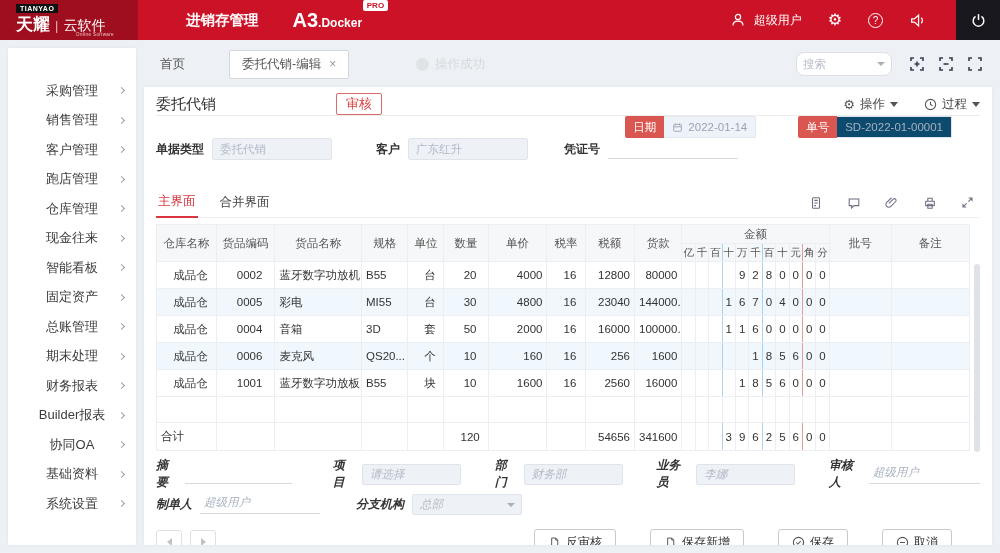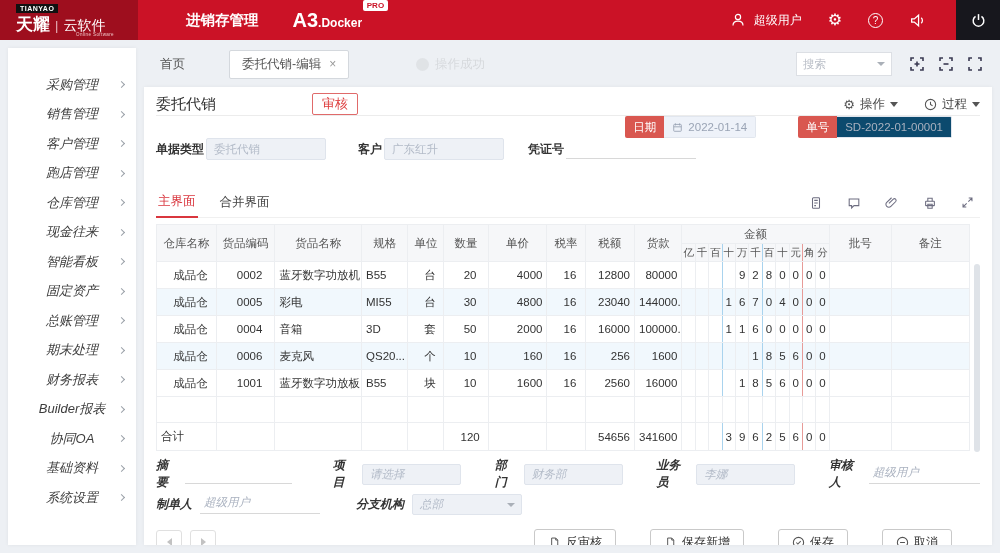--- a/index.html
+++ b/index.html
@@ -22,58 +22,58 @@
   .pro-badge { position:absolute; right:-26px; top:-9px; background:#fff; color:#cb1226; font-size:8px; font-weight:bold; padding:1px 4px; border-radius:2px;}
   .top-right { margin-left:auto; display:flex; align-items:center; gap:26px; color:#fff; padding-right:16px;}
   .top-user { display:flex; align-items:center; gap:8px; font-size:12px; }
   .ticon { display:inline-flex; align-items:center; justify-content:center; cursor:pointer; }
   .gear-glyph { font-size:16px; line-height:1; font-family:"DejaVu Sans",sans-serif;}
   .help-circle { width:15px; height:15px; border:1.3px solid #fff; border-radius:50%; font-size:10px; display:flex; align-items:center; justify-content:center;}
   .power-section { width:44px; height:40px; background:#17171d; display:flex; align-items:center; justify-content:center; margin-left:14px; cursor:pointer;}
 
   
   .main-row { display:flex; padding:8px; gap:8px; height:513px; }
-  .sidebar { width:128px; background:#fff; box-shadow:0 0 4px rgba(0,0,0,.06); padding-top:22px; flex:0 0 auto;font-style:italic;}
+  .sidebar { width:128px; background:#fff; box-shadow:0 0 4px rgba(0,0,0,.06); padding-top:28px; flex:0 0 auto;}
   .side-item { position:relative; height:29.5px; display:flex; align-items:center; justify-content:center;
     font-size:13px; color:#3c3c3c; cursor:pointer;}
   .side-item .chev { position:absolute; right:12px; width:5px; height:5px; border-right:1.3px solid #9aa0a8;
     border-bottom:1.3px solid #9aa0a8; transform:rotate(-45deg);}
   .content { flex:1; display:flex; flex-direction:column; min-width:0;}
 
   
   .tabbar { height:32px; display:flex; align-items:center; position:relative; margin-bottom:7px;}
   .tab-home { margin-left:16px; font-size:12.5px; color:#555; cursor:pointer;}
   .tab-box { margin-left:44px; background:#fff; border:1px solid #d4d8dd; border-radius:2px; padding:5px 12px;
     font-size:12.5px; color:#555; display:flex; align-items:center; gap:8px; cursor:pointer;}
   .tab-close { color:#999; font-size:12px; cursor:pointer;}
   .toast { position:absolute; left:272px; top:8px; display:flex; align-items:center; gap:6px; opacity:.12; color:#333; font-size:12.5px;text-align:center;}
   .toast .dot { width:13px; height:13px; border-radius:50%; background:#888;}
-  .searchbox { margin-left:auto; width:96px; height:24px; background:#fff; border:1px solid #dcdfe4; border-radius:0;
+  .searchbox { margin-left:auto; width:96px; height:24px; background:#fff; border:1px solid #dcdfe4; border-radius:8px;
     display:flex; align-items:center; padding:0 6px; }
   .searchbox input { border:0; outline:0; width:66px; font-size:11.5px; color:#666; background:transparent;}
   .searchbox input::placeholder { color:#b9bec7; }
   .chev-down { width:0; height:0; border-left:4px solid transparent; border-right:4px solid transparent; border-top:4.5px solid #aab0b8; margin-left:auto;}
   .brk-icons { display:flex; gap:15px; margin-left:18px; margin-right:10px; color:#3a3a52;}
 
   
   .card { background:#fff; flex:1; padding:6px 12px 8px; display:flex; flex-direction:column; overflow:hidden; box-shadow:0 0 4px rgba(0,0,0,.05);}
   .title-row { height:30px; display:flex; align-items:center; border-bottom:1px solid #ececec;}
   .page-title { font-size:15px; color:#333; }
-  .audit-stamp { margin-left:96px; border:1px solid #e06a6a; color:#dd3b3b; font-size:13px; padding:1px 9px; border-radius:2px;}
+  .audit-stamp { margin-left:120px; border:1px solid #e06a6a; color:#dd3b3b; font-size:13px; padding:1px 9px; border-radius:2px;}
   .title-right { margin-left:auto; display:flex; align-items:center; gap:26px; font-size:12.5px; color:#444;}
   .drop { display:flex; align-items:center; gap:5px; cursor:pointer;}
   .tri { width:0;height:0;border-left:4px solid transparent;border-right:4px solid transparent;border-top:5px solid #555;}
   .meta-row { height:32px; display:flex; align-items:center; justify-content:flex-end; gap:42px; padding-right:28px;}
   .meta-pair { display:flex; align-items:stretch; height:22px;}
   .meta-badge { background:#d95750; color:#fff; font-size:11.5px; display:flex; align-items:center; padding:0 8px; border-radius:2px 0 0 2px;}
   .meta-val { display:flex; align-items:center; gap:5px; font-size:11.5px; color:#9aa4b5; padding:0 8px; border:1px solid #e1e6ee; border-left:0; border-radius:0 2px 2px 0;}
   .meta-val.grey { background:#eef2f9; }
   .meta-val.white { background:#0c4a6e; color:#a9b1bf;}
 
-  .form-row { height:36px; display:flex; align-items:center; gap:2px;}
+  .form-row { height:36px; display:flex; align-items:center; gap:8px;}
   .f-label { font-size:12px; font-weight:bold; color:#333; }
   .f-box { width:120px; height:22px; background:#eef1f6; border:1px solid #dfe4ec; border-radius:2px;
     font-size:11.5px; color:#b3bbc8; display:flex; align-items:center; padding:0 7px;}
   .f-underline { width:130px; height:20px; border-bottom:1px solid #d8d8d8; font-size:11.5px; color:#a9b1bf; display:flex; align-items:flex-end; padding:0 4px 2px;}
   .gap28 { width:28px;} .gap20{width:20px;}
 
   .viewtabs { height:30px; display:flex; align-items:center; border-bottom:1px solid #f0f0f0;margin-top:28px;}
   .vtab { font-size:12.5px; color:#444; margin-right:20px; padding:6px 2px; cursor:pointer;}
   .vtab.active { color:#d9363e; border-bottom:2px solid #d9363e; }
   .vt-icons { margin-left:auto; display:flex; gap:24px; color:#6d6d80; padding-right:6px;}

